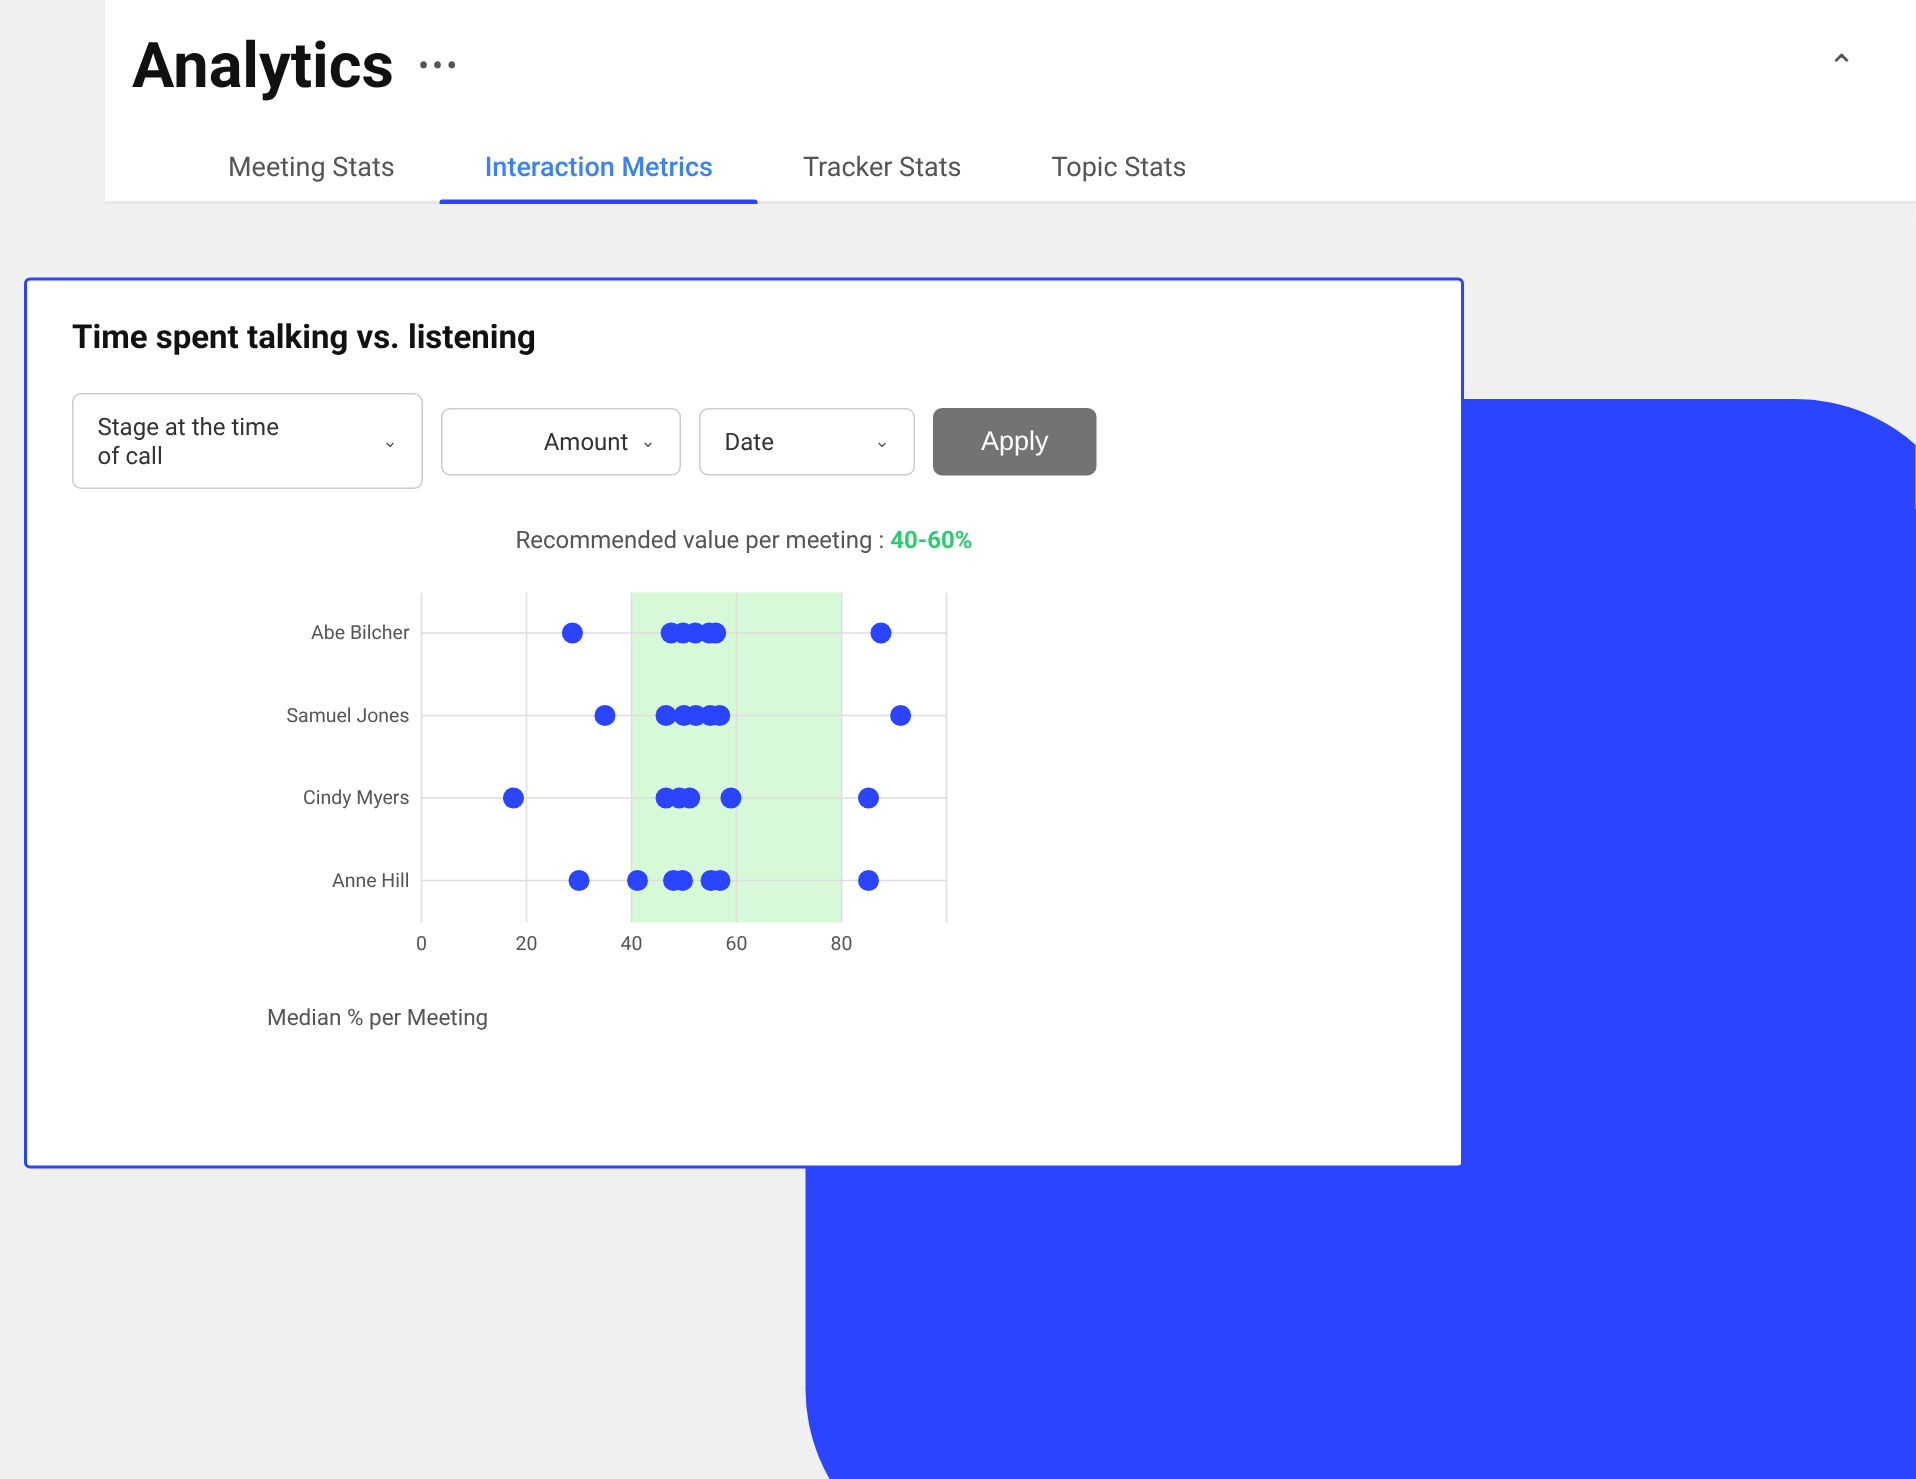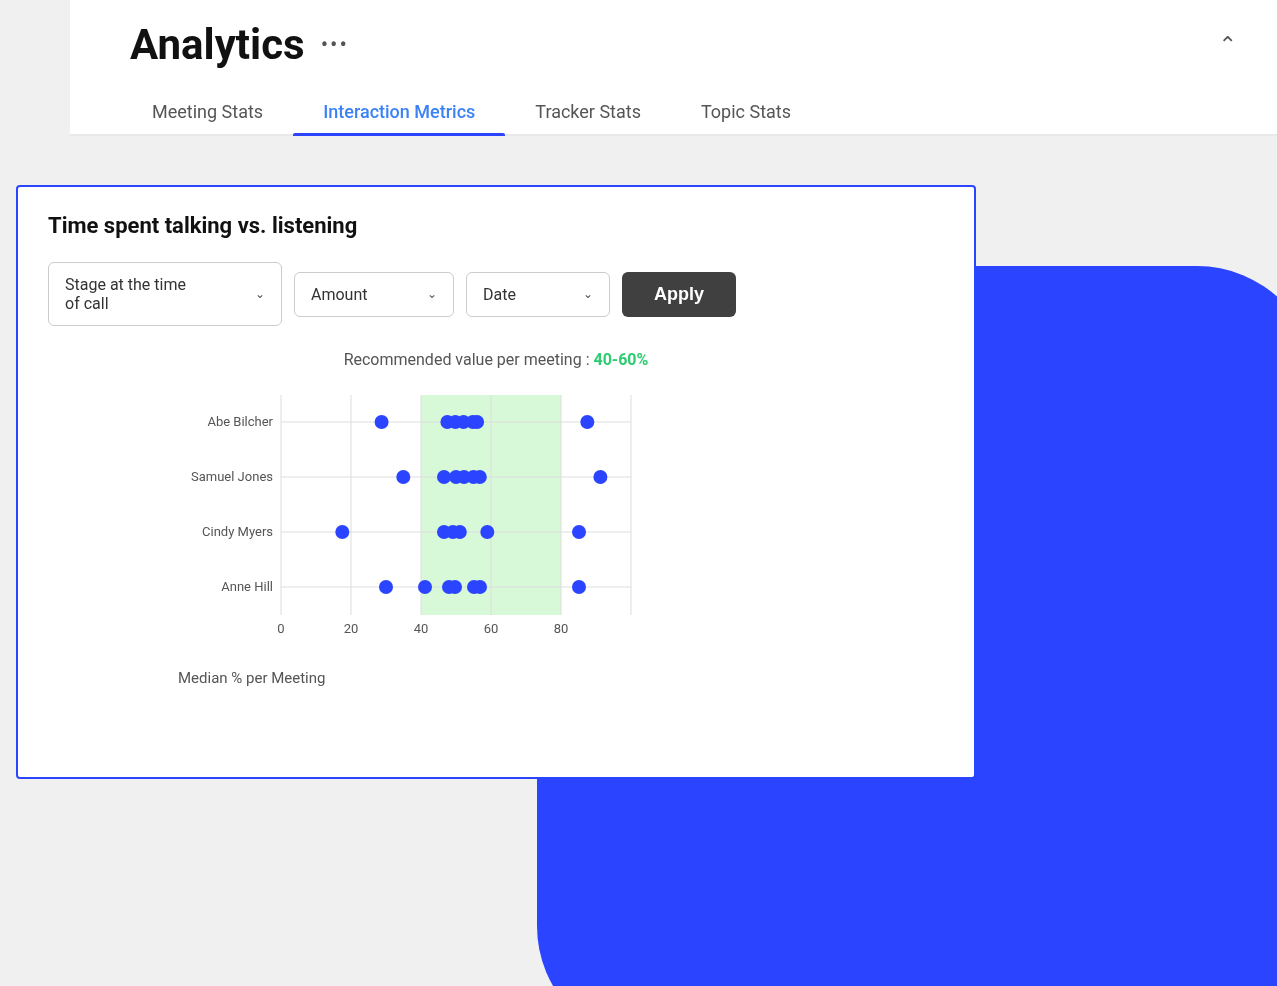--- a/index.html
+++ b/index.html
@@ -34,21 +34,21 @@
       border-radius: 0 0 20px 20px;
       z-index: 2;
       padding-bottom: 0;
     }
 
     
     .header {
       display: flex;
       align-items: center;
       justify-content: space-between;
-      padding: 20px 40px 0 60px;
+      padding: 20px 40px 0 18px;
     }
 
     .header-left {
       display: flex;
       align-items: center;
       gap: 16px;
     }
 
     .title {
       font-size: 42px;
@@ -151,40 +151,41 @@
       color: #333;
     }
 
     .filter-dropdown.wide {
       width: 234px;
       gap: 48px;
     }
 
     .filter-dropdown.medium {
       width: 160px;
+      justify-content: flex-end;
     }
 
     .filter-dropdown.small {
       width: 144px;
     }
 
     .chevron-down {
       font-size: 12px;
       color: #555;
       margin-left: 8px;
     }
 
     .apply-btn {
-      background: #404040;
+      background: #737373;
       color: white;
       border: none;
       border-radius: 6px;
       padding: 12px 32px;
       font-size: 18px;
-      font-weight: 700;
+      font-weight: 400;
       cursor: pointer;
       white-space: nowrap;
     }
 
     
     .recommended {
       text-align: center;
       font-size: 16px;
       color: #555;
       margin-bottom: 26px;

